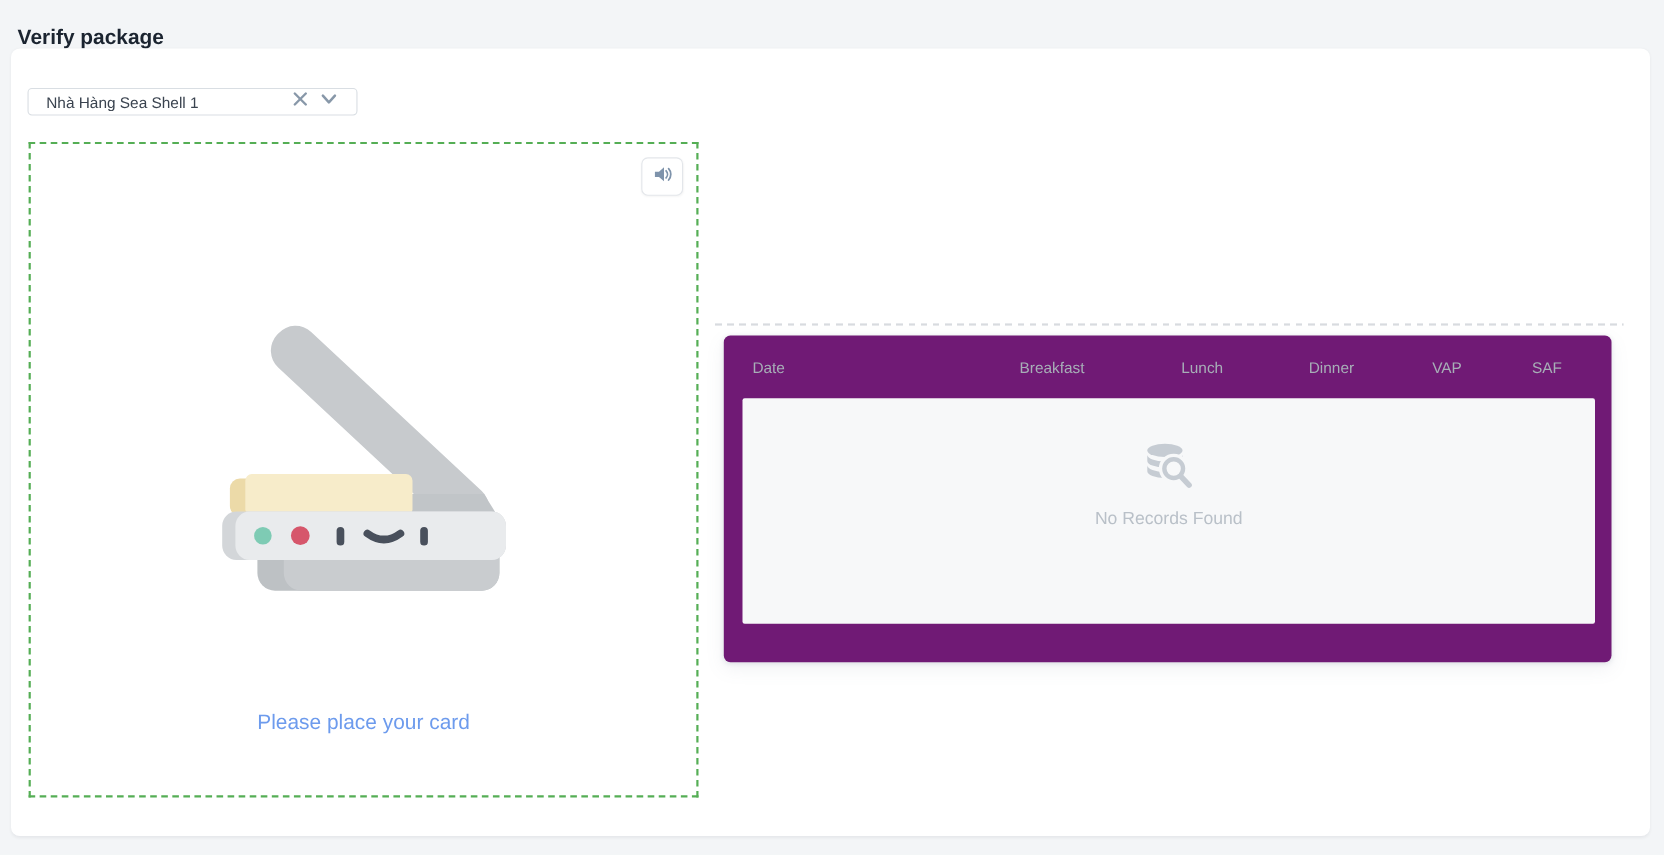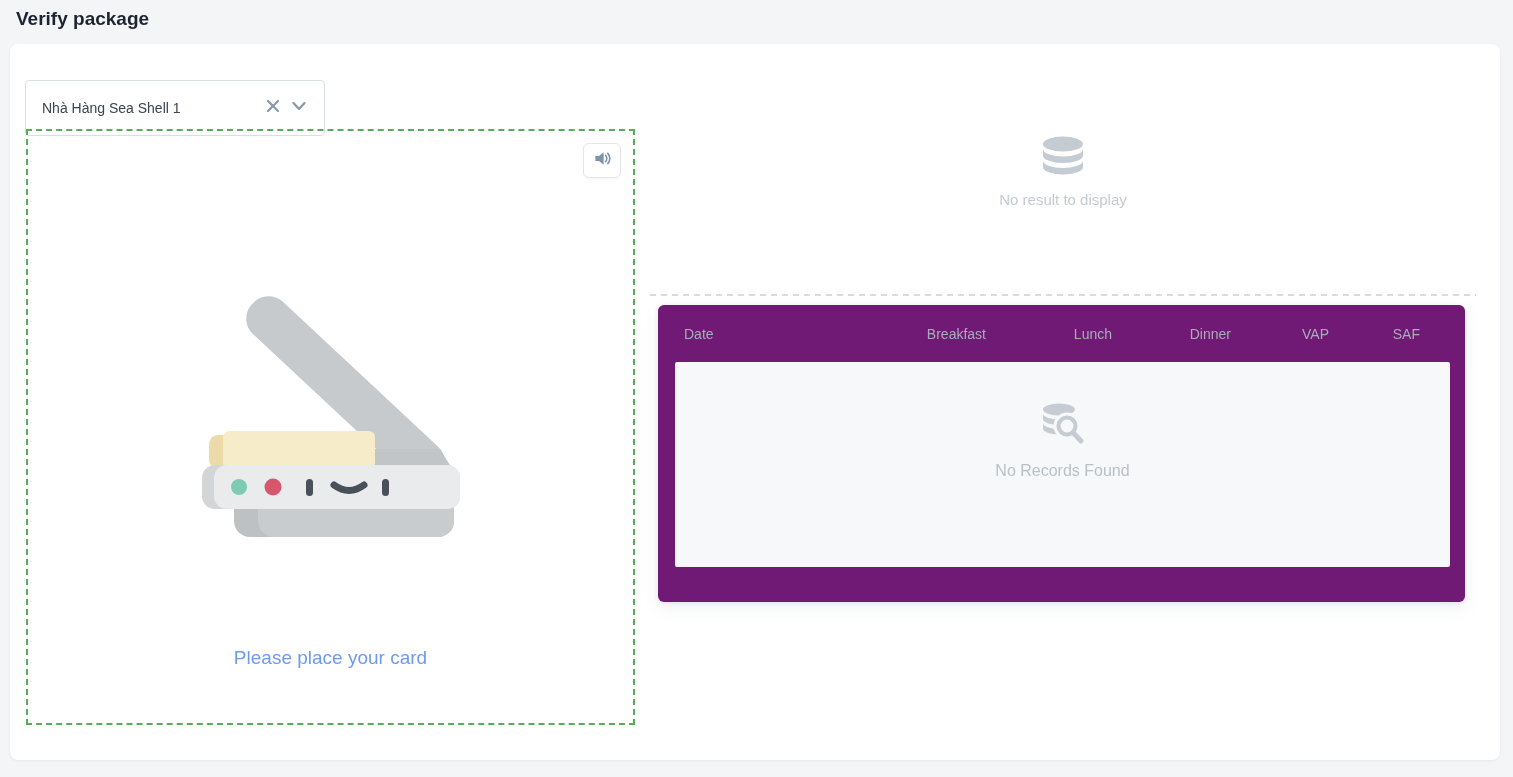--- a/index.html
+++ b/index.html
@@ -1,25 +1,25 @@
 <!DOCTYPE html>
 <html><head>
 <meta charset="utf-8">
 <style>
   * { margin:0; padding:0; box-sizing:border-box; }
   html,body { background:#f3f5f7; font-family:"Liberation Sans", sans-serif; }
   .app { position:relative; width:1513px; height:777px; background:#f3f5f7; overflow:hidden; }
 
-  .page-title { position:absolute; left:16px; top:8px; font-size:19px; font-weight:700; color:#1b2430; }
+  .page-title { position:absolute; left:16px; top:24px; font-size:19px; font-weight:700; color:#1b2430; }
 
   .main-card { position:absolute; left:10px; top:44px; width:1490px; height:716px;
                background:#ffffff; border-radius:8px; box-shadow:0 1px 3px rgba(16,24,40,.06); }
 
   
-  .venue-select { position:absolute; left:15px; top:36px; width:300px; height:56px;
+  .venue-select { position:absolute; left:15px; top:36px; width:300px; height:25px;
                   background:#fff; border:1px solid #d9dee3; border-radius:4px;
                   display:flex; align-items:center; padding:0 12px 0 16px; cursor:pointer; }
   .venue-select .value { flex:1; font-size:14px; color:#3a434f; white-space:nowrap; overflow:hidden; }
   .venue-select .icon-btn { display:flex; align-items:center; justify-content:center; width:26px; height:26px; }
 
   
   .scan-frame { position:absolute; left:16px; top:85px; width:609px; height:596px;
                 border:2px dashed #55ae55; }
   .sound-button { position:absolute; right:12px; top:12px; width:38px; height:35px;
                   background:#fff; border:1px solid #e3e6ea; border-radius:6px;
@@ -113,32 +113,20 @@
           <path d="M138 202 q15 11 30 0" stroke="#49505c" stroke-width="7" fill="none" stroke-linecap="round"></path>
           <rect x="186" y="196" width="7" height="17" rx="3.5" fill="#49505c"></rect>
         </svg>
       </div>
 
       <div class="scan-message">Please place your card</div>
     </div>
 
     <div class="right-col">
 
-      <div class="empty-result">
-        <span>
-          <svg width="44" height="42" viewBox="0 0 44 42">
-            <g fill="#c5cbd2">
-              <ellipse cx="22" cy="8" rx="20" ry="7.5"></ellipse>
-              <path d="M2 13 A20 7.5 0 0 0 42 13 L42 19.5 A20 7.5 0 0 1 2 19.5 Z"></path>
-              <path d="M2 24.5 A20 7.5 0 0 0 42 24.5 L42 31 A20 7.5 0 0 1 2 31 Z"></path>
-            </g>
-          </svg>
-        </span>
-        <div class="label">No result to display</div>
-      </div>
 
       <div class="dashed-sep"></div>
 
       <div class="table-card">
         <div class="thead">
           <div class="th c-date">Date</div>
           <div class="th c-breakfast">Breakfast</div>
           <div class="th c-lunch">Lunch</div>
           <div class="th c-dinner">Dinner</div>
           <div class="th c-vap">VAP</div>

